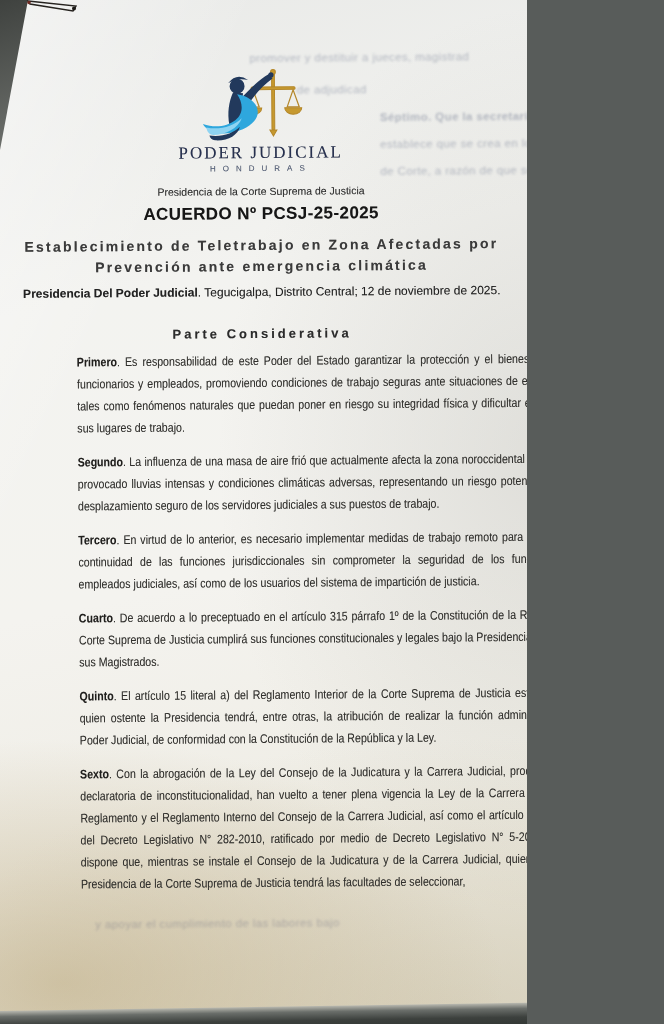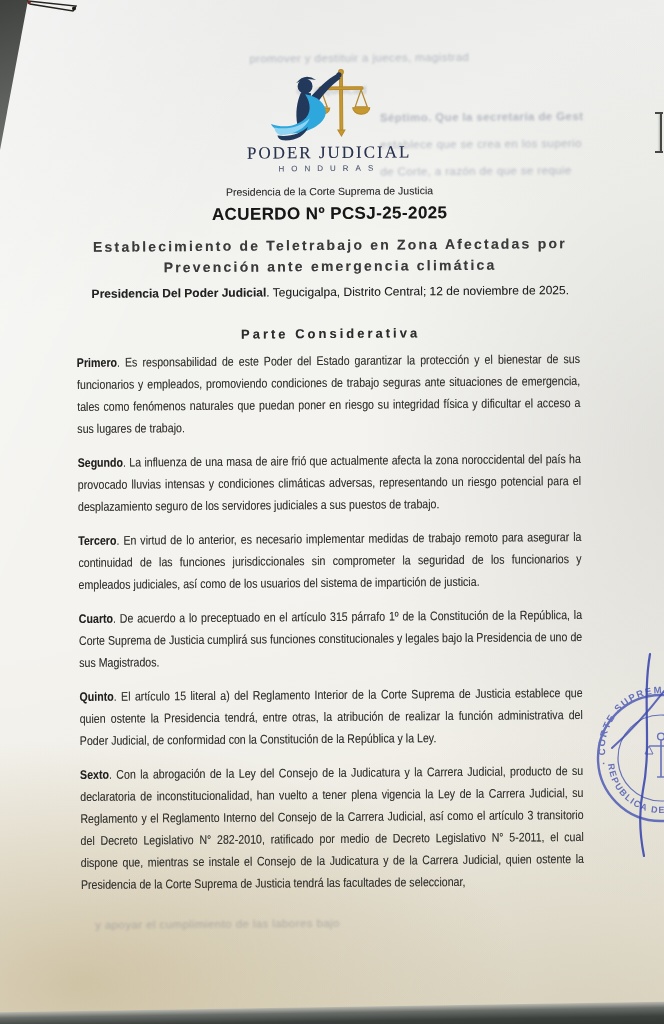--- a/index.html
+++ b/index.html
@@ -1,16 +1,16 @@
 <!DOCTYPE html>
 <html><head>
 <meta charset="utf-8">
 <style>
   html,body{margin:0;padding:0;background:#585c5a;}
-  .photo{position:relative;width:664px;height:1024px;overflow:hidden;background:#585c5a;
+  .photo{position:relative;width:527px;height:1024px;overflow:hidden;background:#585c5a;
          font-family:"Liberation Sans",sans-serif;}
   
   .paper{position:absolute;inset:0;
     background:
       linear-gradient(115deg, rgba(255,255,255,.45) 0%, rgba(255,255,255,0) 26%),
       radial-gradient(760px 420px at 12% 96%, rgba(185,165,120,.55), rgba(185,165,120,0) 58%),
       radial-gradient(900px 460px at 88% 99%, rgba(196,186,158,.45), rgba(196,186,158,0) 60%),
       radial-gradient(500px 700px at 103% 45%, rgba(175,175,168,.30), rgba(175,175,168,0) 65%),
       linear-gradient(168deg,#e9eae8 0%,#f3f3f0 28%,#f4f3ef 55%,#efede5 78%,#e7e3d5 100%);}
   .content{position:absolute;inset:0;transform:rotate(-0.45deg);color:#2e2d2b;}

